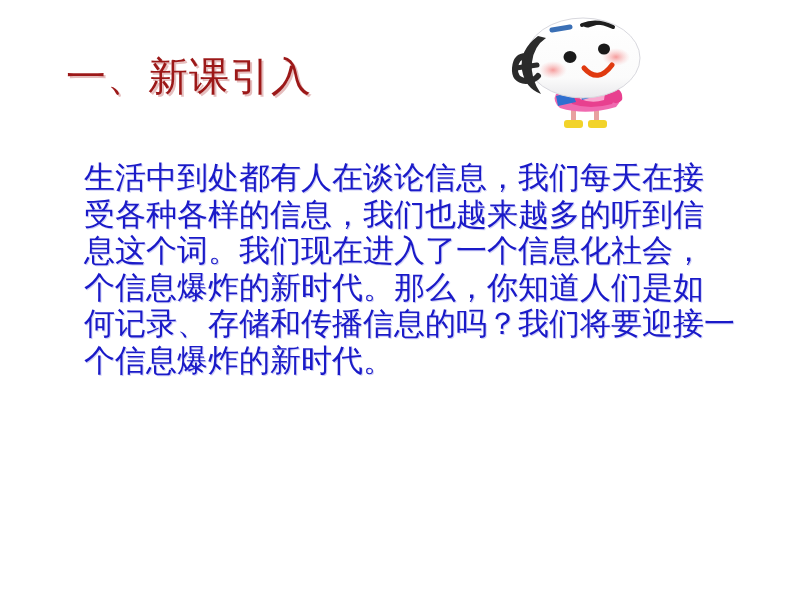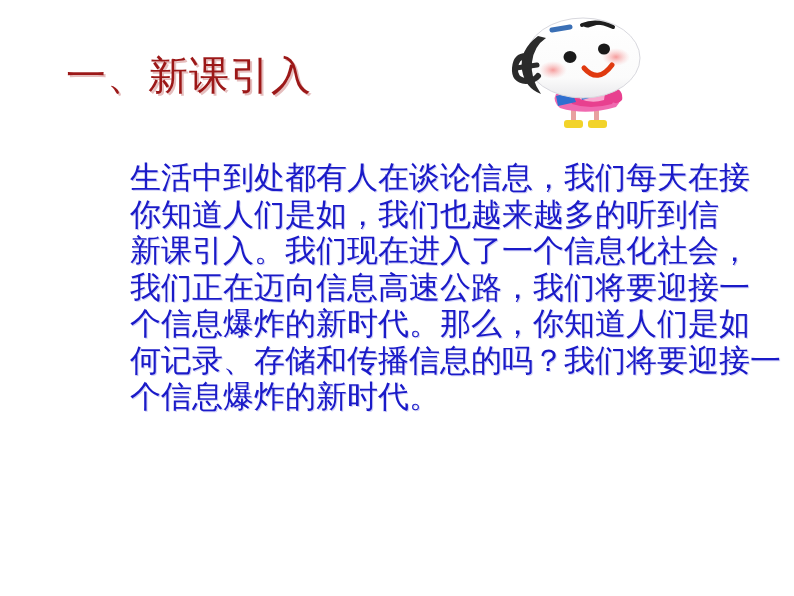--- a/index.html
+++ b/index.html
@@ -18,21 +18,21 @@
     width: 794px;
     height: 596px;
     background: #ffffff;
   }
 
   
   .slide-title {
     position: absolute;
     left: 66px;
     top: 52px;
-    font-family: Liberation Serif, serif;
+    font-family: Liberation Sans, sans-serif;
     font-size: 40px;
     line-height: 48px;
     letter-spacing: 1px;
     color: #9c1818;
     text-shadow: 2px 2px 0 rgba(180, 70, 70, 0.35);
     white-space: nowrap;
   }
 
   
   .body-text {
@@ -43,21 +43,20 @@
     font-family: "Liberation Serif", "DejaVu Serif", serif;
     font-size: 31px;
     line-height: 36.5px;
     color: #1a1ac8;
     text-shadow: 1px 1px 0 rgba(120, 120, 230, 0.35);
     letter-spacing: 0px;
   }
   .body-text .line {
     white-space: nowrap;
     height: 36.5px;
-    margin-left: 46px;
   }
 
   
   .mascot {
     position: absolute;
     left: 508px;
     top: 8px;
     width: 150px;
     height: 128px;
   }
@@ -128,21 +127,20 @@
         <ellipse cx="62" cy="49" rx="6.5" ry="6" fill="#1a1a1a"></ellipse>
         <ellipse cx="96" cy="41" rx="6" ry="5.5" fill="#1a1a1a"></ellipse>
 
         <path d="M76 60 Q90 76 104 57" fill="none" stroke="#e03a10" stroke-width="5" stroke-linecap="round"></path>
       </g>
     </svg>
   </div>
 
   <div class="body-text">
     <div class="line">生活中到处都有人在谈论信息，我们每天在接</div>
-    <div class="line">你知道人们是如，我们也越来越多的听到信</div>
-    <div class="line">新课引入。我们现在进入了一个信息化社会，</div>
-    <div class="line">我们正在迈向信息高速公路，我们将要迎接一</div>
+    <div class="line">受各种各样的信息，我们也越来越多的听到信</div>
+    <div class="line">息这个词。我们现在进入了一个信息化社会，</div>
     <div class="line">个信息爆炸的新时代。那么，你知道人们是如</div>
     <div class="line">何记录、存储和传播信息的吗？我们将要迎接一</div>
     <div class="line">个信息爆炸的新时代。</div>
   </div>
 
 </div>
 
 </body></html>

